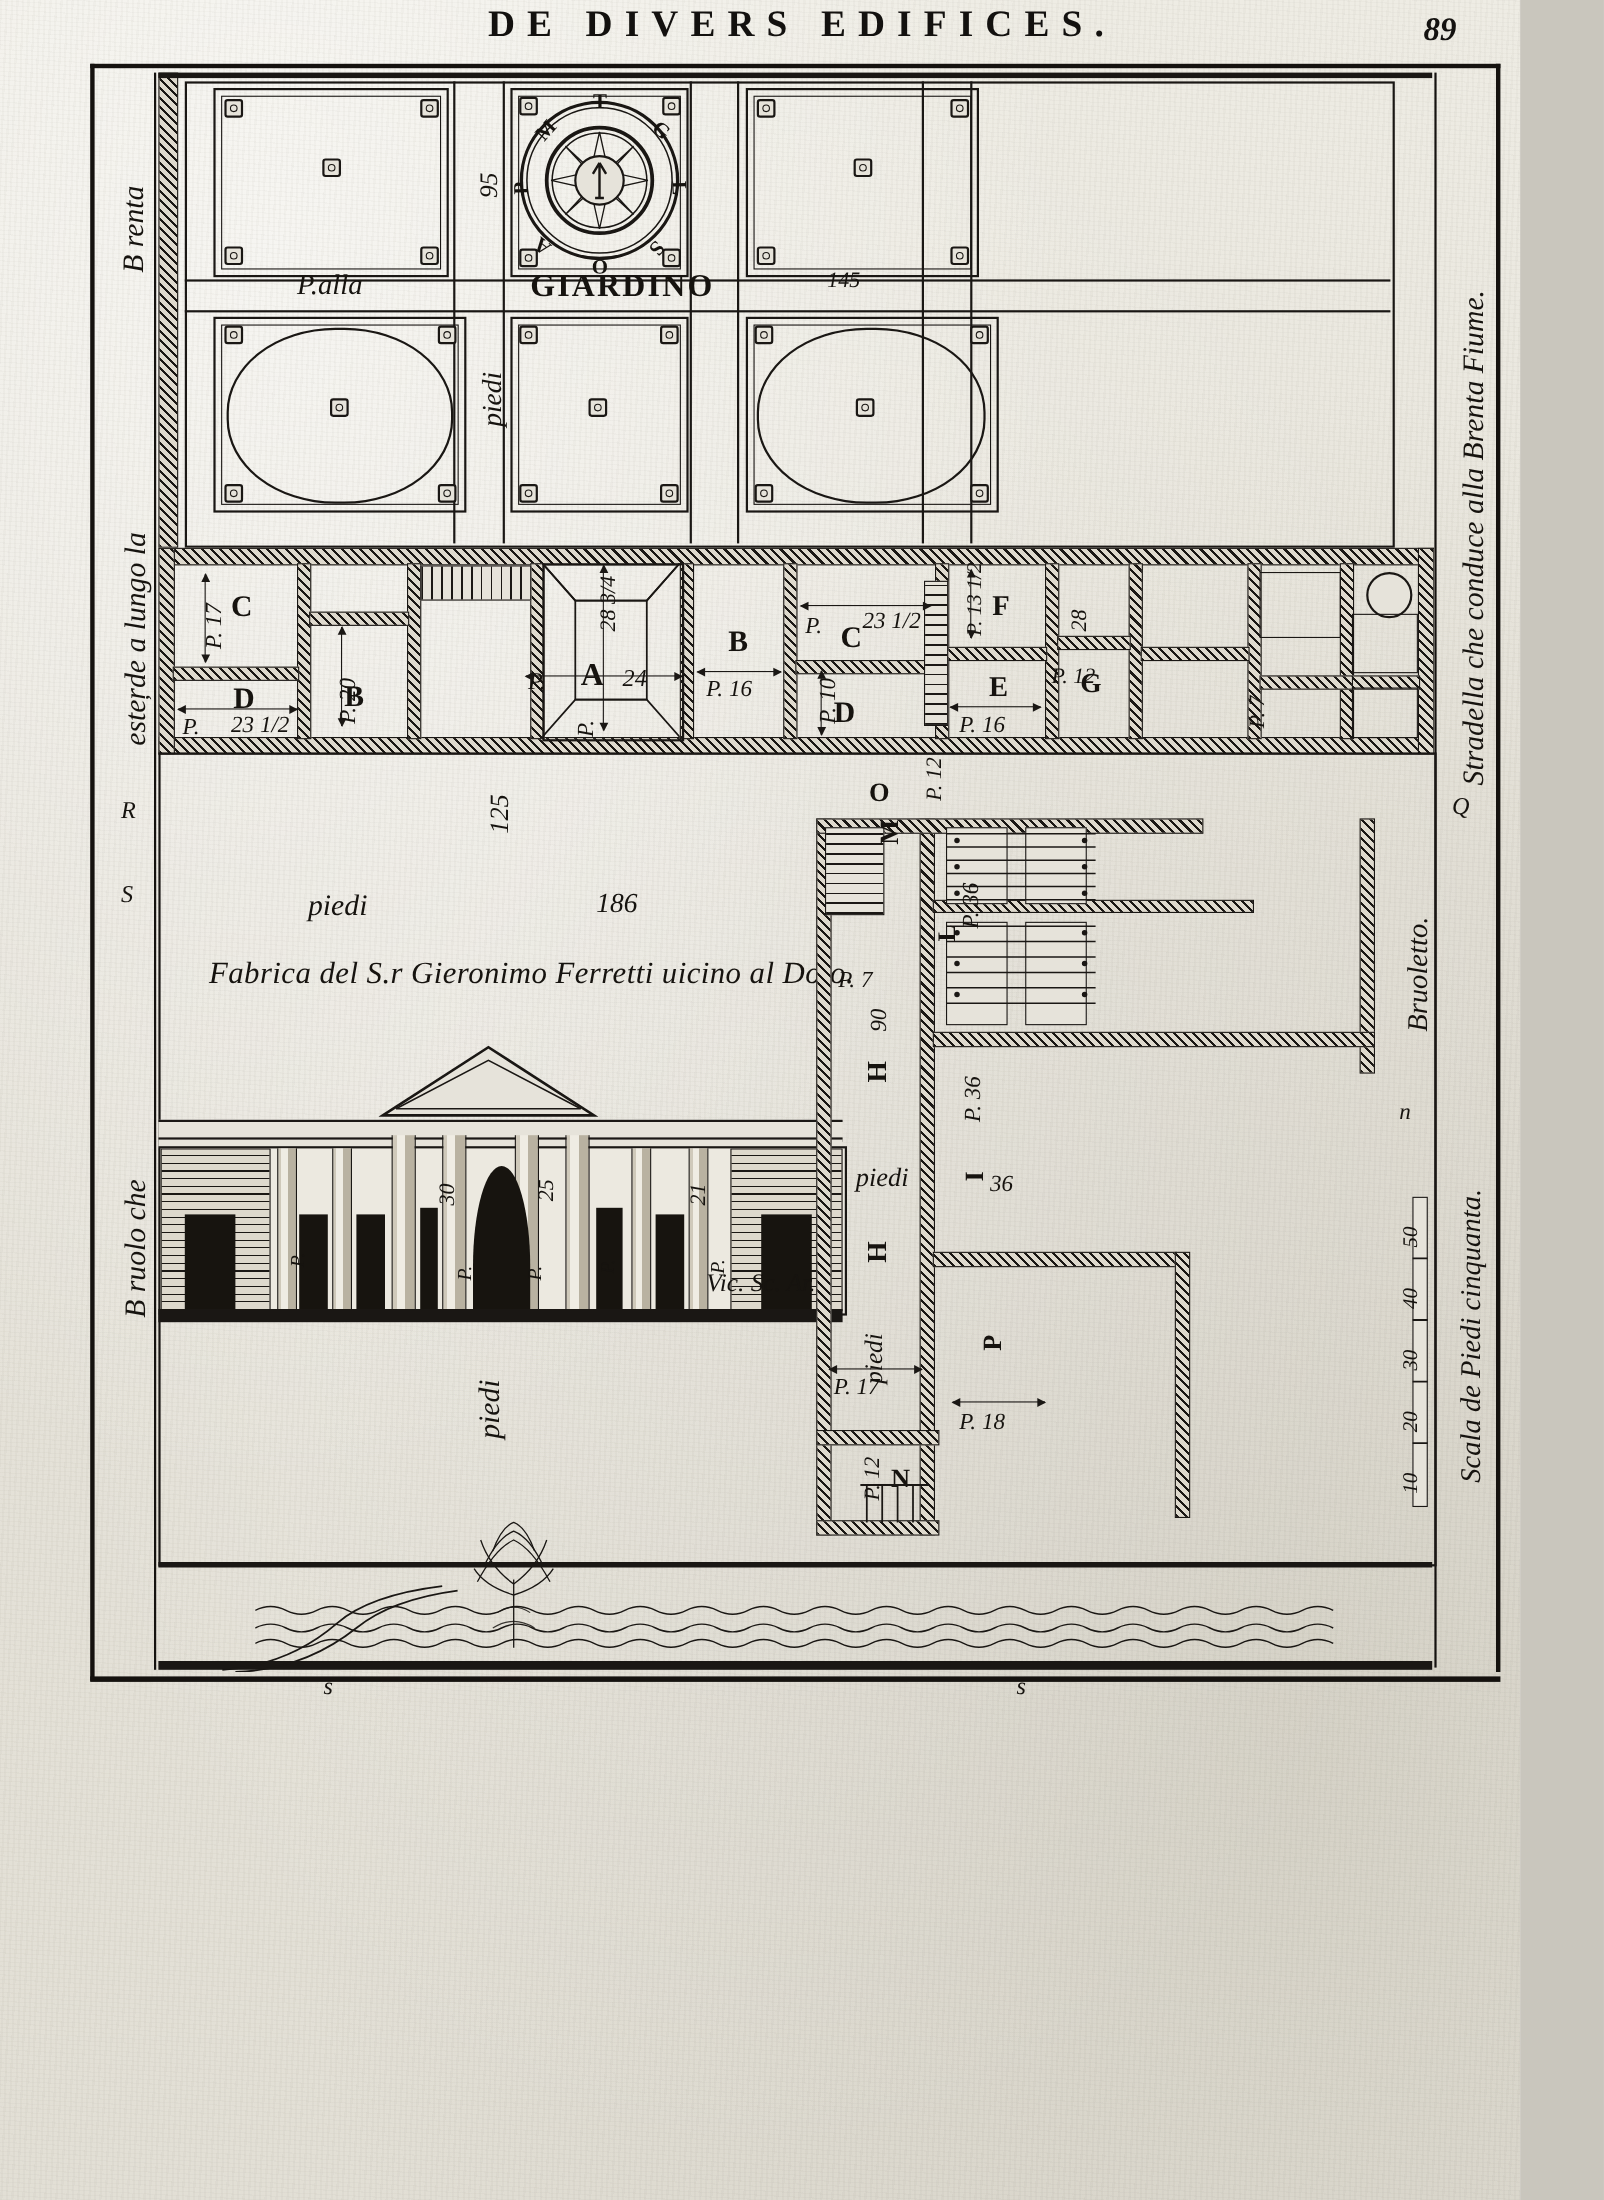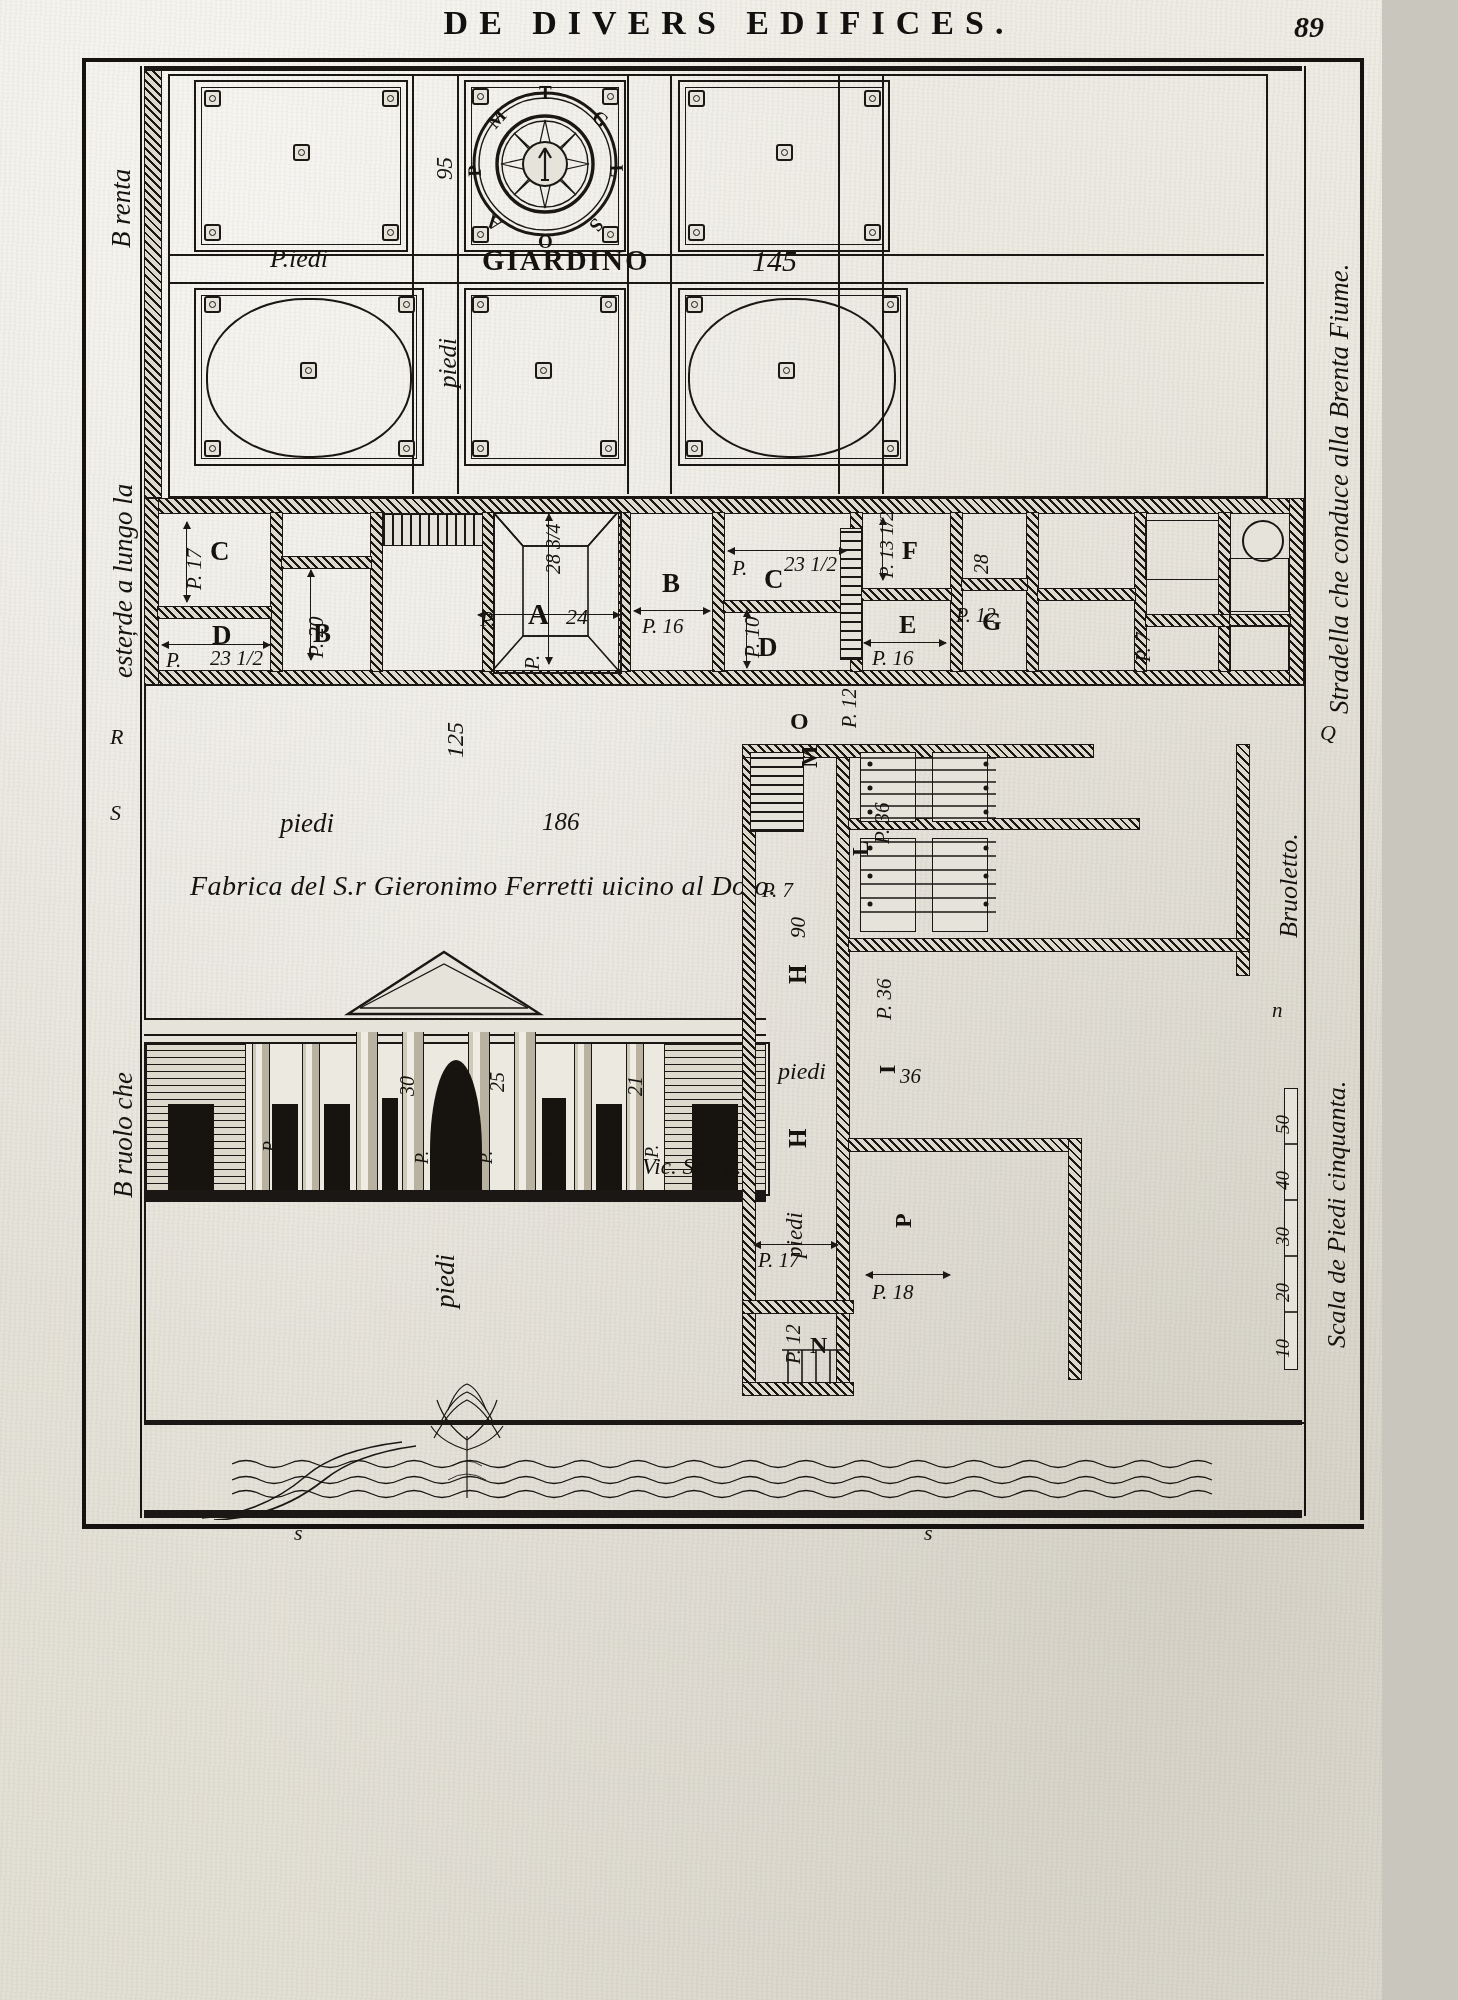--- a/index.html
+++ b/index.html
@@ -178,23 +178,23 @@
       <span class="lbl" style="left:139px;top:76px;font-size:19px;font-weight:700;transform:rotate(88deg);">L</span>
       <span class="lbl" style="left:120px;top:130px;font-size:19px;font-weight:700;transform:rotate(132deg);">S</span>
       <span class="lbl" style="left:67px;top:146px;font-size:19px;font-weight:700;transform:rotate(180deg);">O</span>
       <span class="lbl" style="left:16px;top:128px;font-size:19px;font-weight:700;transform:rotate(218deg);">A</span>
       <span class="lbl" style="left:-2px;top:76px;font-size:19px;font-weight:700;transform:rotate(268deg);">P</span>
       <span class="lbl" style="left:17px;top:24px;font-size:19px;font-weight:700;transform:rotate(312deg);">M</span>
     </div>
 
     <span class="lbl it" style="left:350px;top:122px;font-size:23px;transform-origin:0 0;transform:rotate(-90deg);">95</span>
 
-    <span class="lbl it" style="left:188px;top:186px;font-size:26px;">P.iedi</span>
+    <span class="lbl it" style="left:188px;top:186px;font-size:26px;">P.alla</span>
     <span class="lbl" style="left:400px;top:186px;font-size:29px;font-weight:700;letter-spacing:2px;">GIARDINO</span>
-    <span class="lbl it" style="left:670px;top:186px;font-size:30px;">145</span>
+    <span class="lbl it" style="left:670px;top:186px;font-size:20px;">145</span>
 
     <div class="parterre" style="left:112px;top:230px;width:226px;height:174px;"></div>
     <div class="oval" style="left:124px;top:240px;width:202px;height:156px;border-radius:48%;"></div>
     <div class="knot" style="left:122px;top:238px;"></div>
     <div class="knot" style="left:316px;top:238px;"></div>
     <div class="knot" style="left:122px;top:382px;"></div>
     <div class="knot" style="left:316px;top:382px;"></div>
     <div class="knot" style="left:218px;top:304px;"></div>
 
     <div class="parterre" style="left:382px;top:230px;width:158px;height:174px;"></div>

